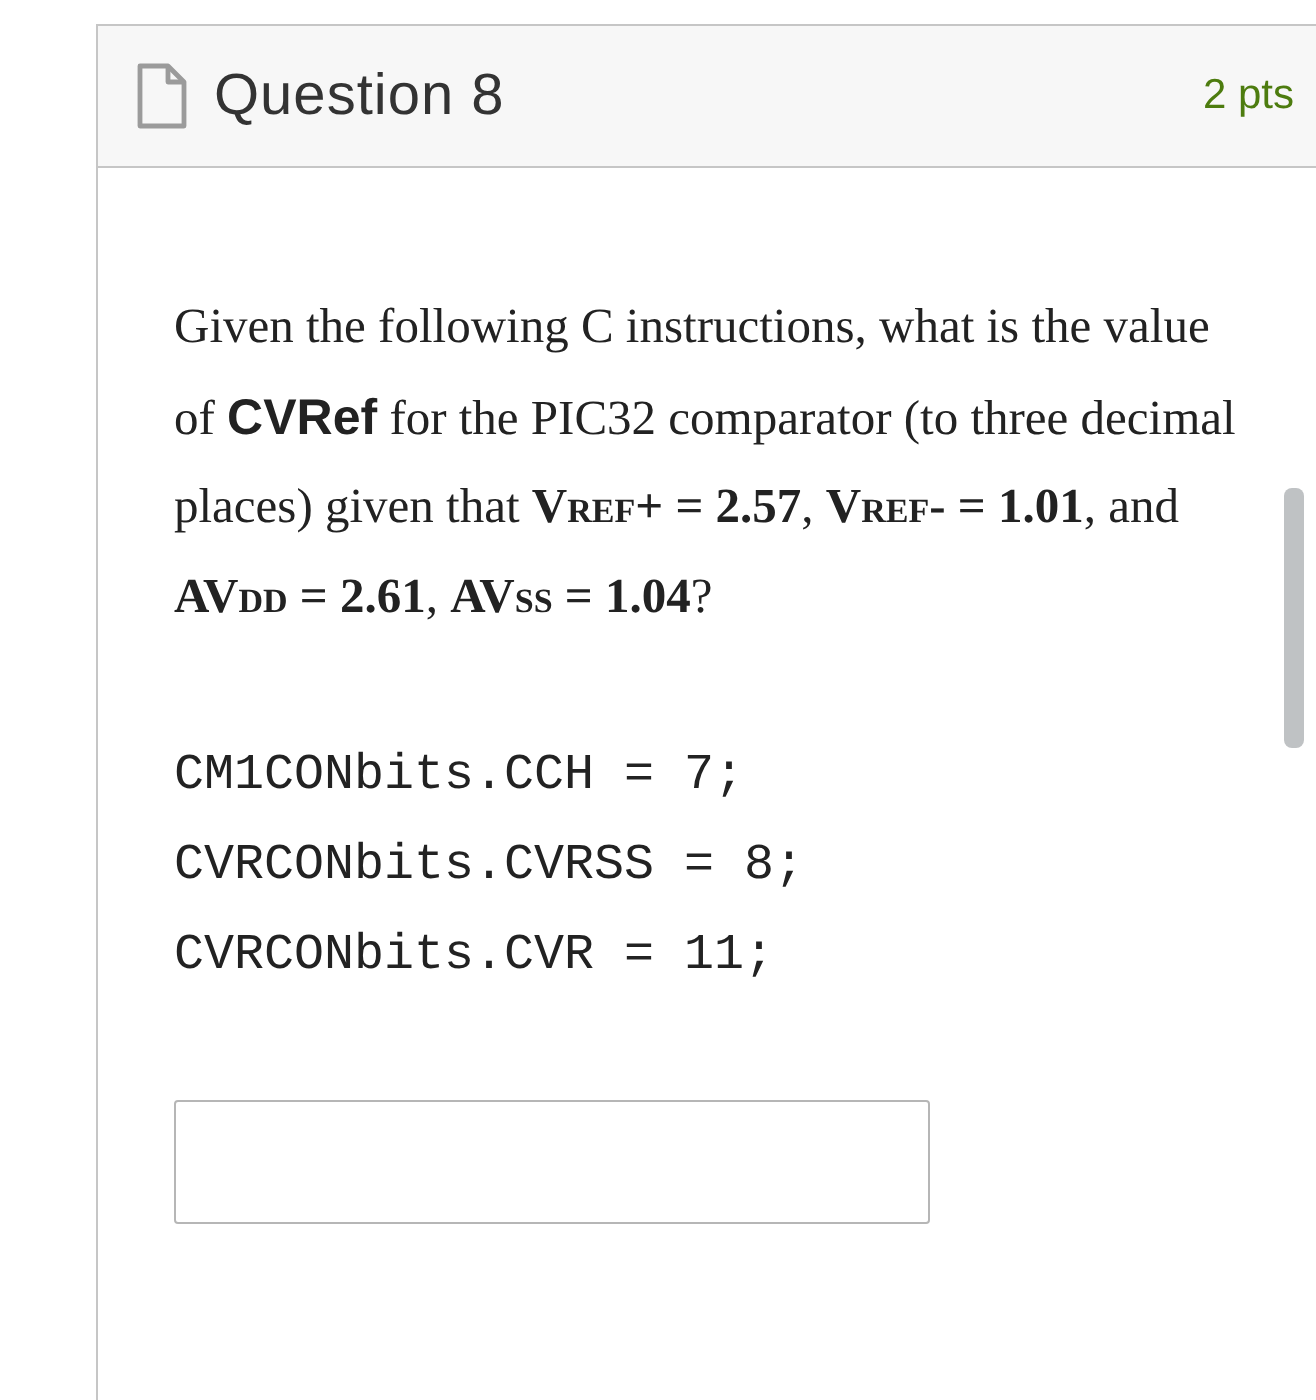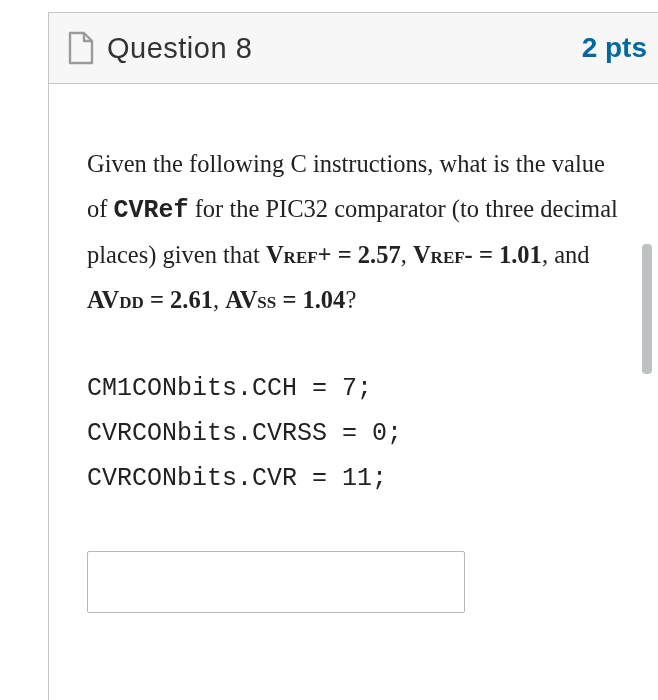--- a/index.html
+++ b/index.html
@@ -46,37 +46,37 @@
     width: 28px;
     height: 34px;
   }
   .q-title {
     font-size: 29px;
     letter-spacing: 0.5px;
     color: #333;
     font-weight: 400;
   }
   .pts {
-    font-size: 28px;
-    color: #0369a1;
-    font-weight: 700;
+    font-size: 21px;
+    color: #4d7c0f;
+    font-weight: 400;
   }
   .card-body {
     padding: 58px 40px 40px 38px;
   }
   .prompt {
     font-family: Georgia, "Times New Roman", serif;
     font-size: 24.5px;
     line-height: 1.82;
     color: #222;
     margin: 0 0 44px 0;
   }
   .codebold, .bold { font-weight: 700; }
   .codebold {
-    font-family: Liberation Mono, monospace;
+    font-family: Liberation Sans, sans-serif;
     font-size: 25px;
   }
   .sc { font-variant: small-caps; }
   .codeblock {
     font-family: "Courier New", Courier, monospace;
     font-size: 25px;
     line-height: 1.8;
     color: #222;
     margin: 0 0 50px 0;
   }
@@ -117,21 +117,21 @@
     </div>
 
     <div class="card-body">
 
       <p class="prompt">
         <span>Given the following C instructions, what is the value of </span><span class="codebold">CVRef</span><span> for the PIC32 comparator (to three decimal places) given that </span><span class="bold sc">Vref+</span><span class="bold"> = 2.57</span><span>, </span><span class="bold sc">Vref-</span><span class="bold"> = 1.01</span><span>, and </span><span class="bold sc">AVdd</span><span class="bold"> = 2.61</span><span>, </span><span class="bold sc">AVss</span><span class="bold"> = 1.04</span><span>?</span>
       </p>
 
       <div class="codeblock">
         <div>CM1CONbits.CCH = 7;</div>
-        <div>CVRCONbits.CVRSS = 0;</div>
+        <div>CVRCONbits.CVRSS = 8;</div>
         <div>CVRCONbits.CVR = 11;</div>
       </div>
 
       <input type="text" class="answer-input" placeholder="" style="">
     </div>
 
   </div>
 
   <div class="scrollbar-thumb"></div>
 </div>

